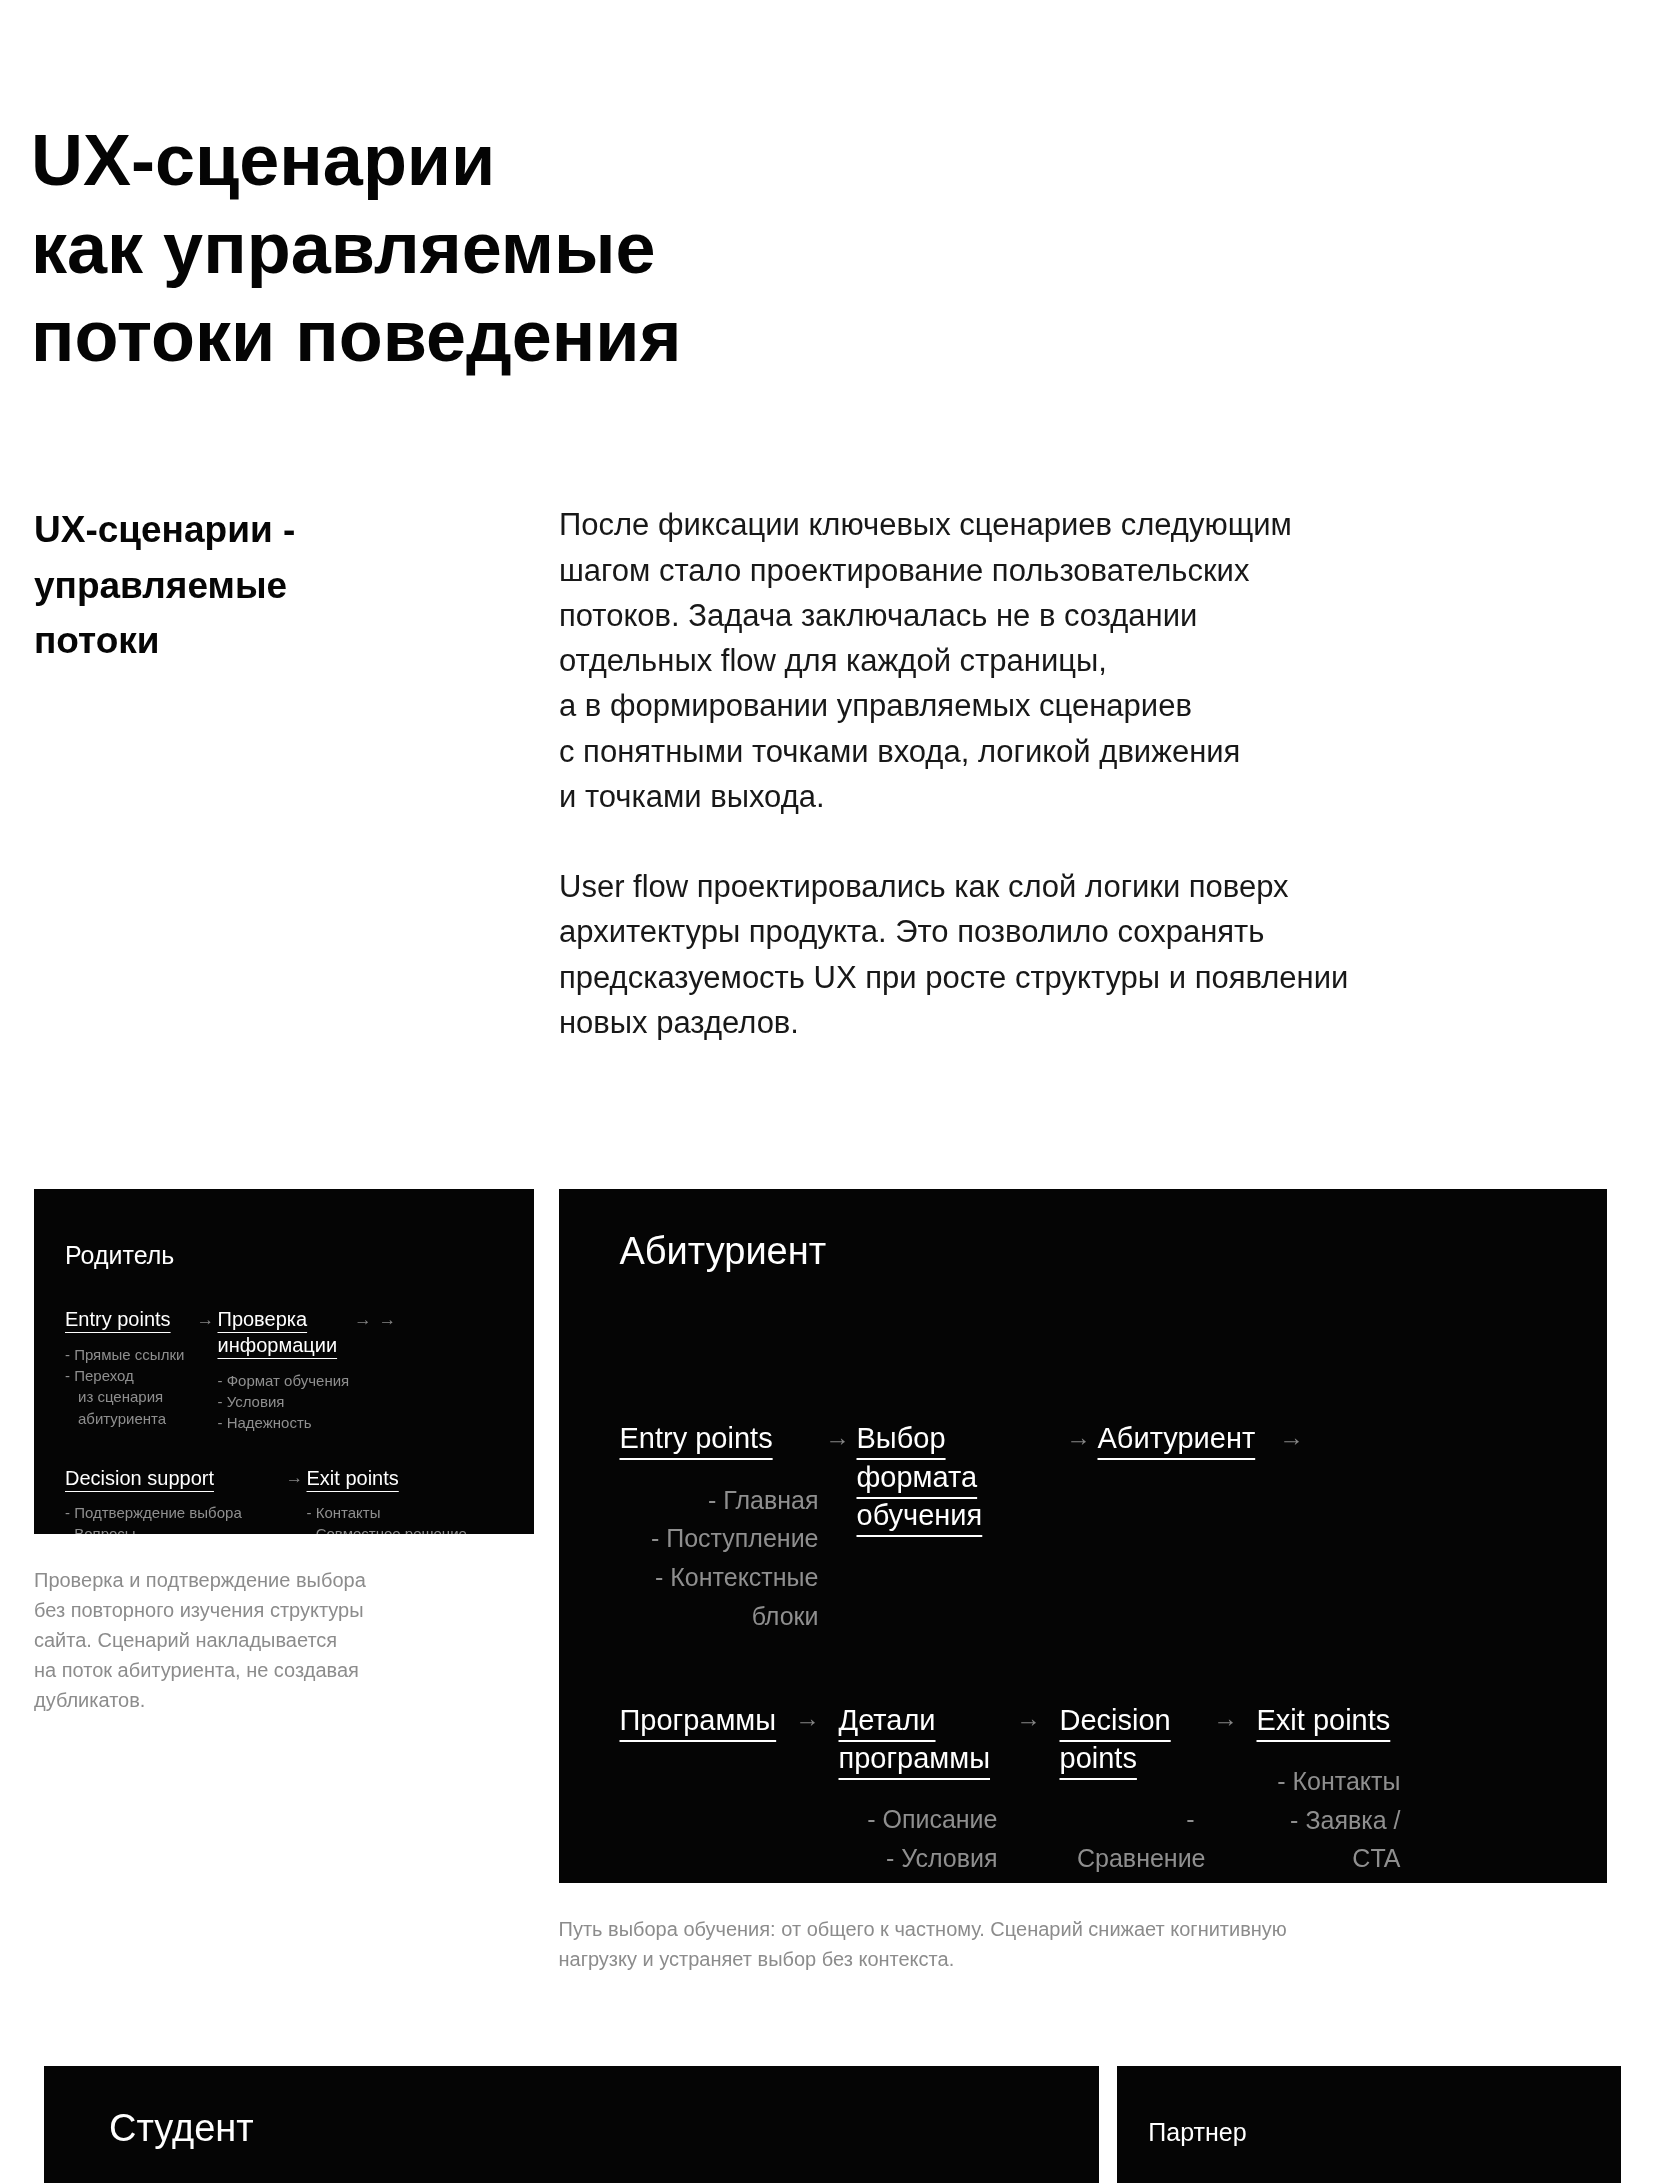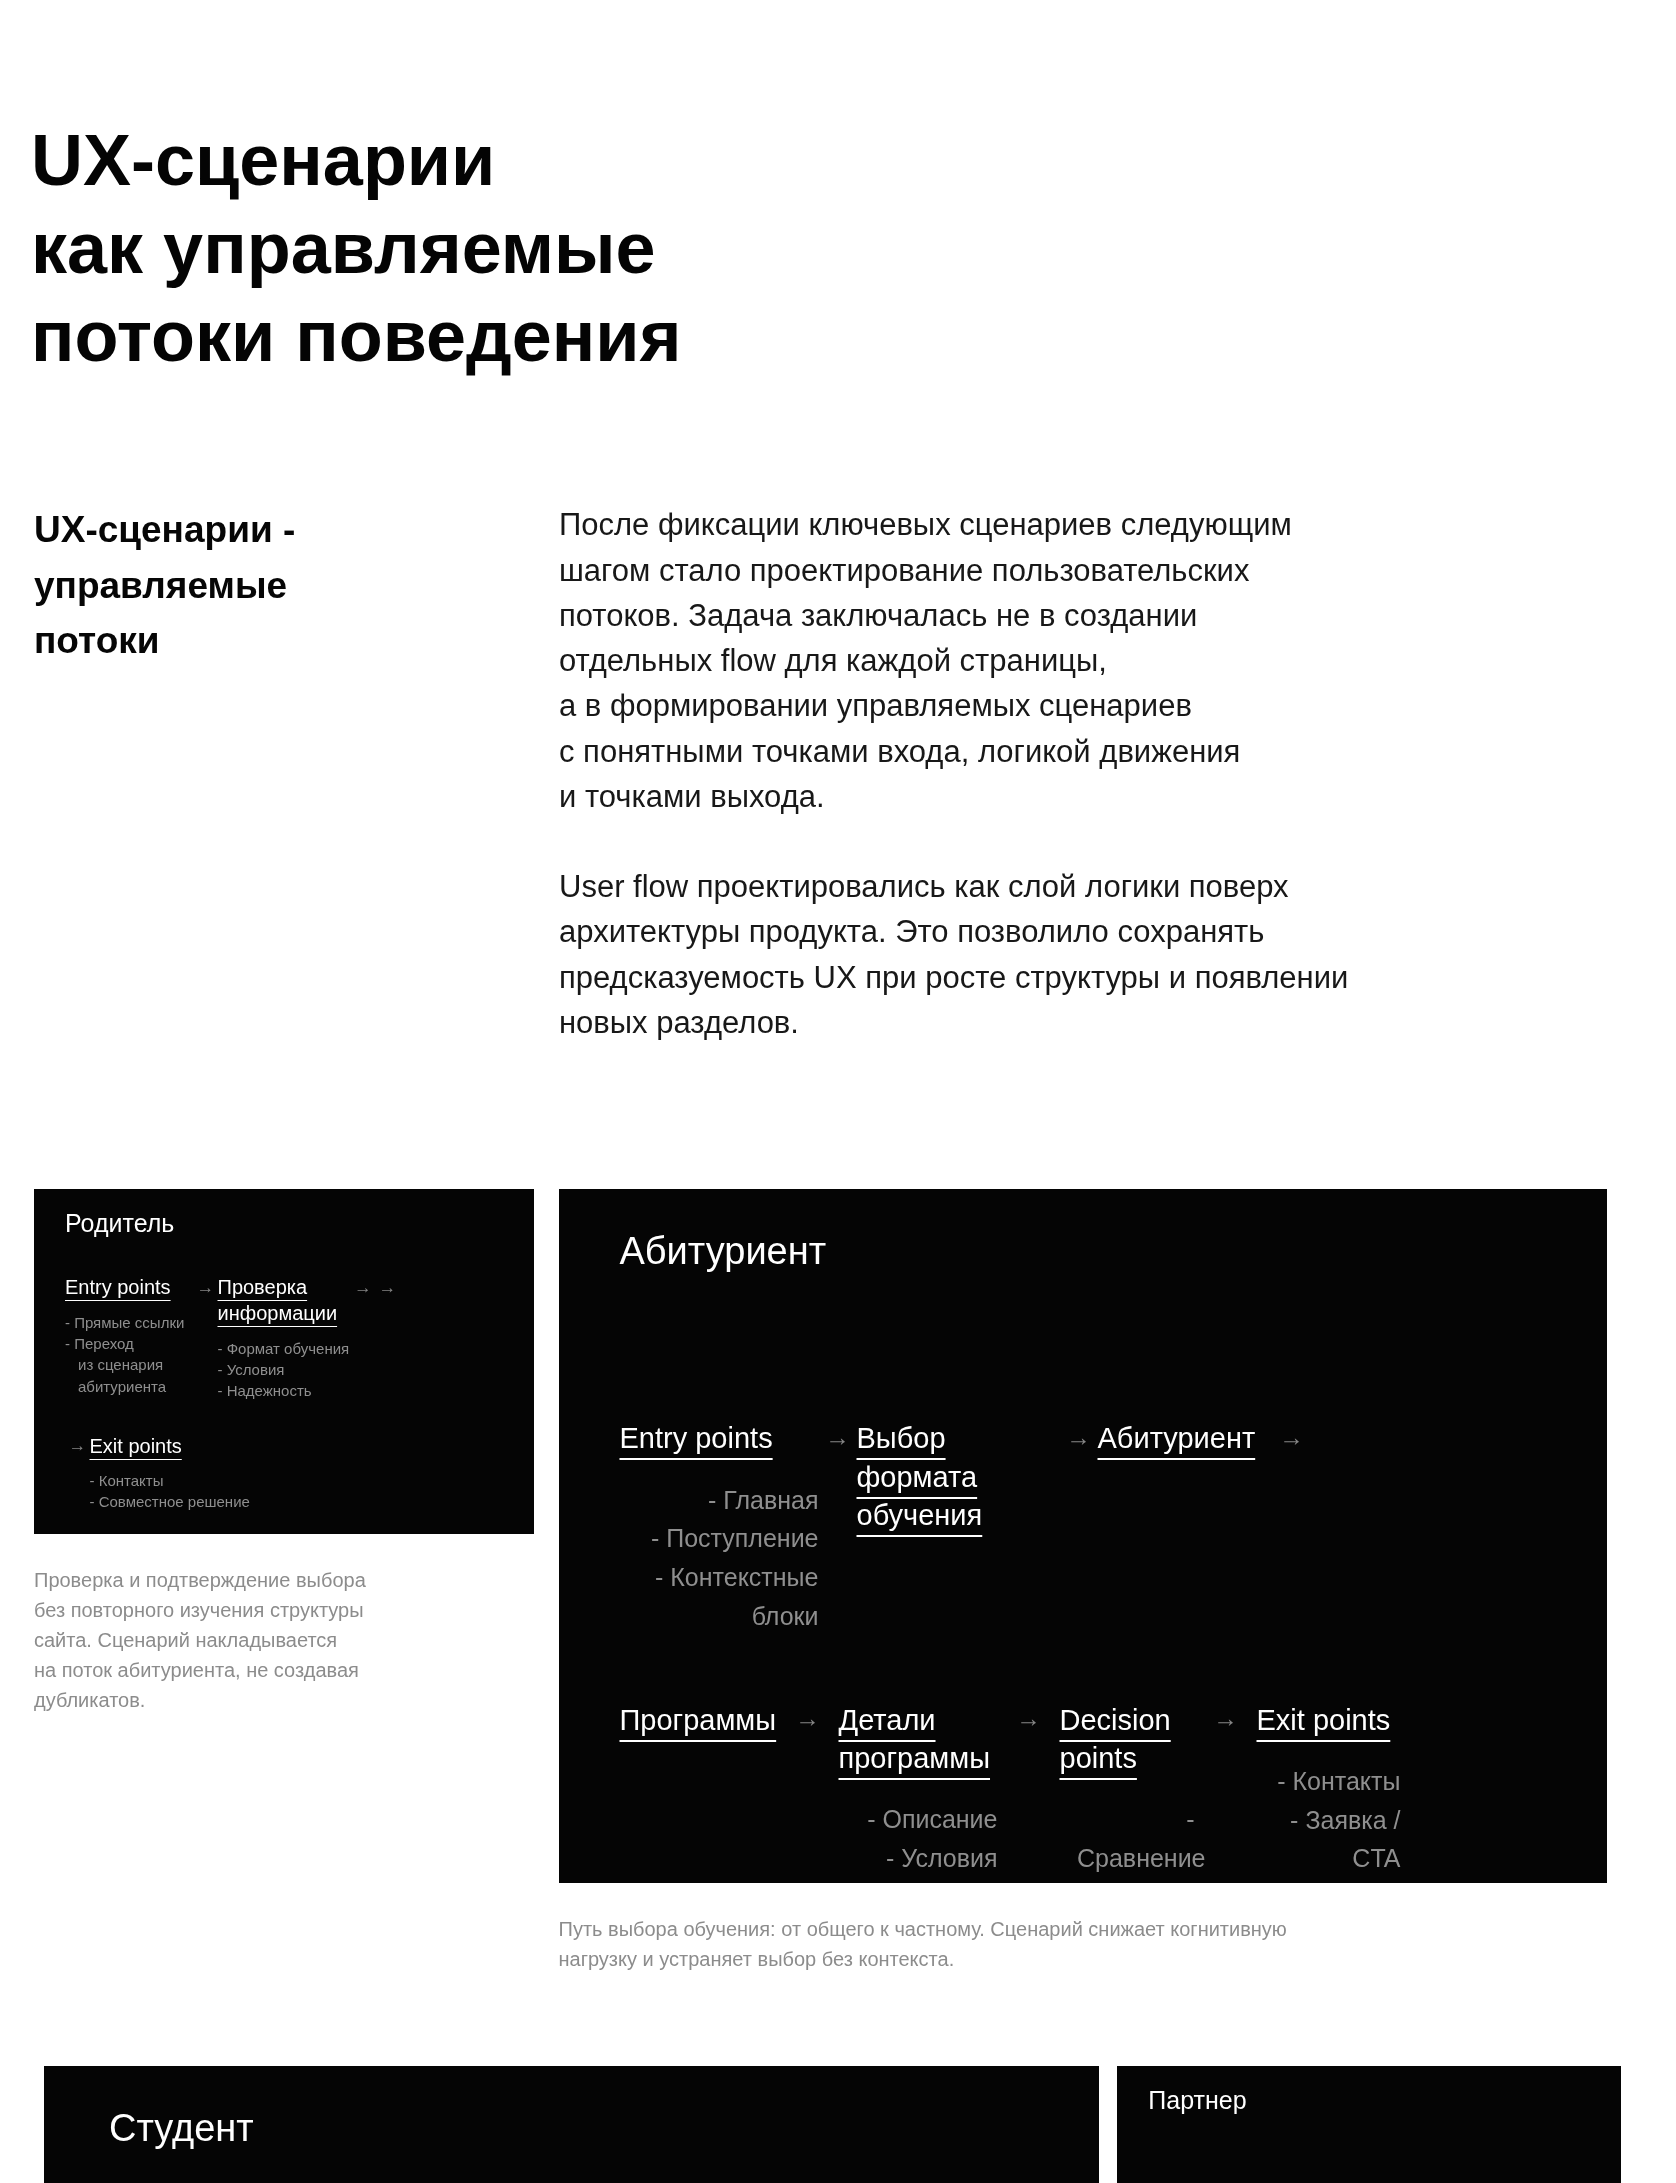--- a/index.html
+++ b/index.html
@@ -52,21 +52,21 @@
   .card.big .card-title{ font-size:38px; margin-bottom:146px; }
   .card.big .fhead{ font-size:29px; line-height:1.32; text-underline-offset:9.6px; }
   .card.big .farrow{ font-size:24.5px; width:38px; margin-top:4.4px; }
   .card.big .fbullets{ margin-top:23px; }
   .card.big .bullet{ font-size:25px; line-height:1.55;text-align:right; }
   .card.big .flow-row + .flow-row{ margin-top:65px;gap:12px; }
   .card.applicant{ width:1048px; height:694px; }
   .card.student{ width:1055px; height:699px; padding-left:65px; }
 
   
-  .card.small{ padding:20px 26px 0 31px; }
+  .card.small{ padding:52px 26px 0 31px; }
   .card.small .card-title{ font-size:25px; margin-bottom:36px; }
   .card.small .fhead{ font-size:20px; line-height:1.3; text-decoration-thickness:1.3px; text-underline-offset:6.1px; }
   .card.small .farrow{ font-size:17.5px; width:24.5px; margin-top:2.6px; }
   .card.small .fbullets{ margin-top:11.4px; }
   .card.small .bullet{ font-size:15px; line-height:1.42; }
   .card.small .bullet.hang{ padding-left:13px; text-indent:-13px; }
   .card.small .flow-row + .flow-row{ margin-top:31px; }
   .card.parent{ width:500px; height:345px; }
   .card.partner{ width:504px; height:346px; }
 
@@ -127,20 +127,27 @@
               <div class="bullet hang">- Формат обучения</div>
               <div class="bullet hang">- Условия</div>
               <div class="bullet hang">- Надежность</div>
             </div>
           </div>
           <div class="farrow">→</div>
           <div class="farrow">→</div>
         </div>
 
         <div class="flow-row">
+          <div class="fcol" style="width:217px">
+            <span class="fhead">Decision support</span>
+            <div class="fbullets">
+              <div class="bullet hang">- Подтверждение выбора</div>
+              <div class="bullet hang">- Вопросы</div>
+            </div>
+          </div>
           <div class="farrow">→</div>
           <div class="fcol" style="width:166px">
             <span class="fhead">Exit points</span>
             <div class="fbullets">
               <div class="bullet hang">- Контакты</div>
               <div class="bullet hang">- Совместное решение</div>
             </div>
           </div>
         </div>
       </div>

